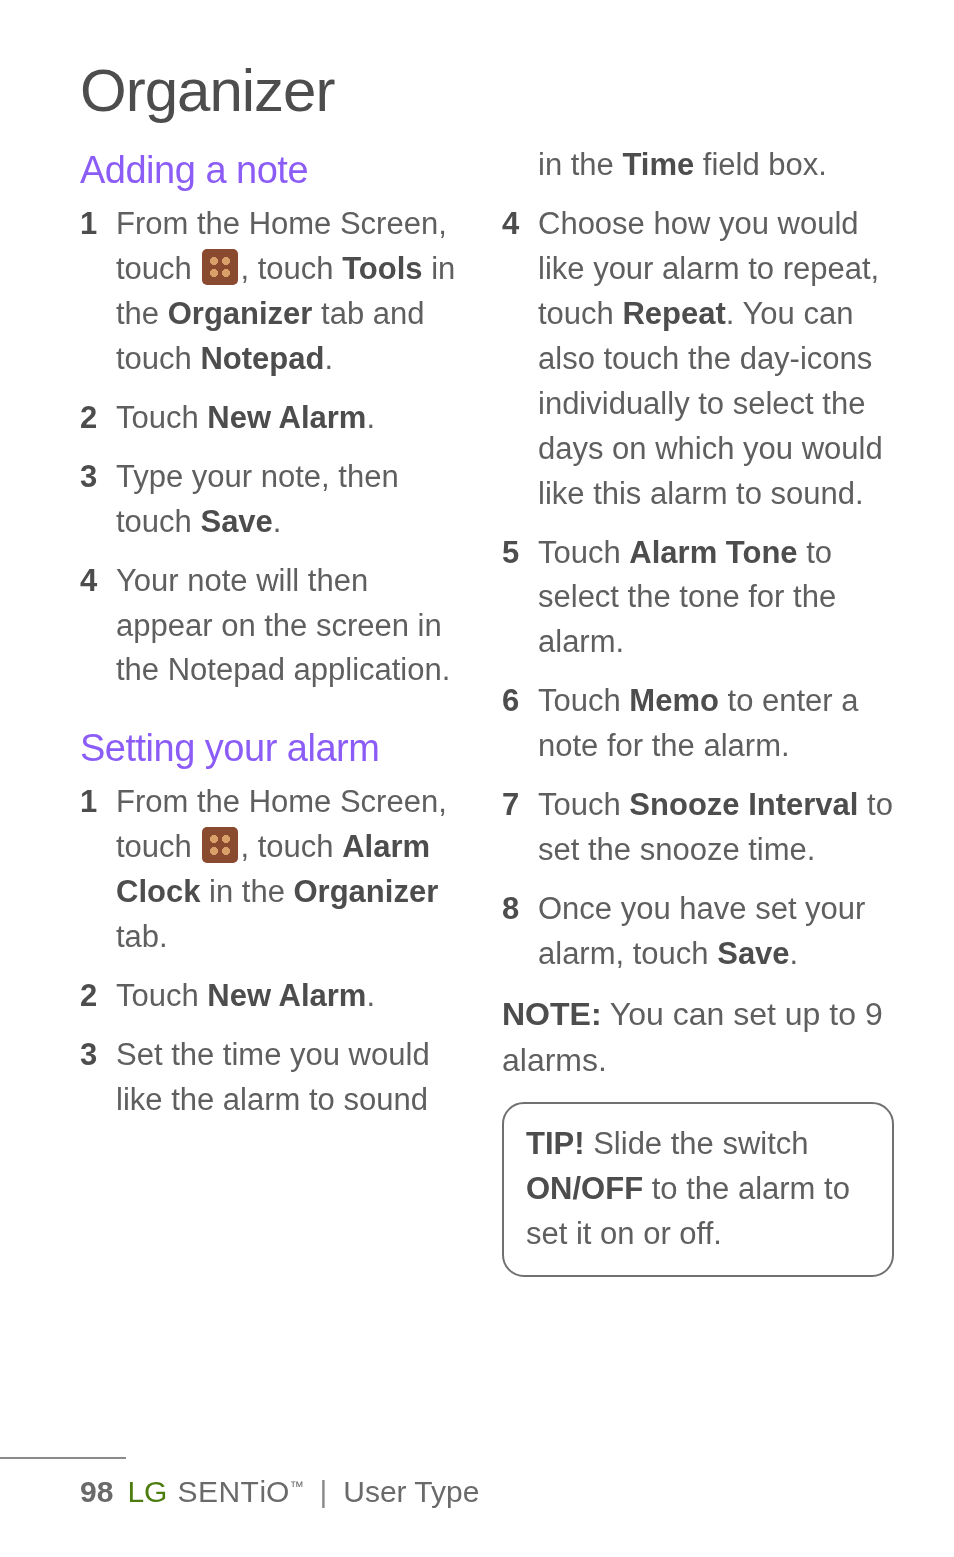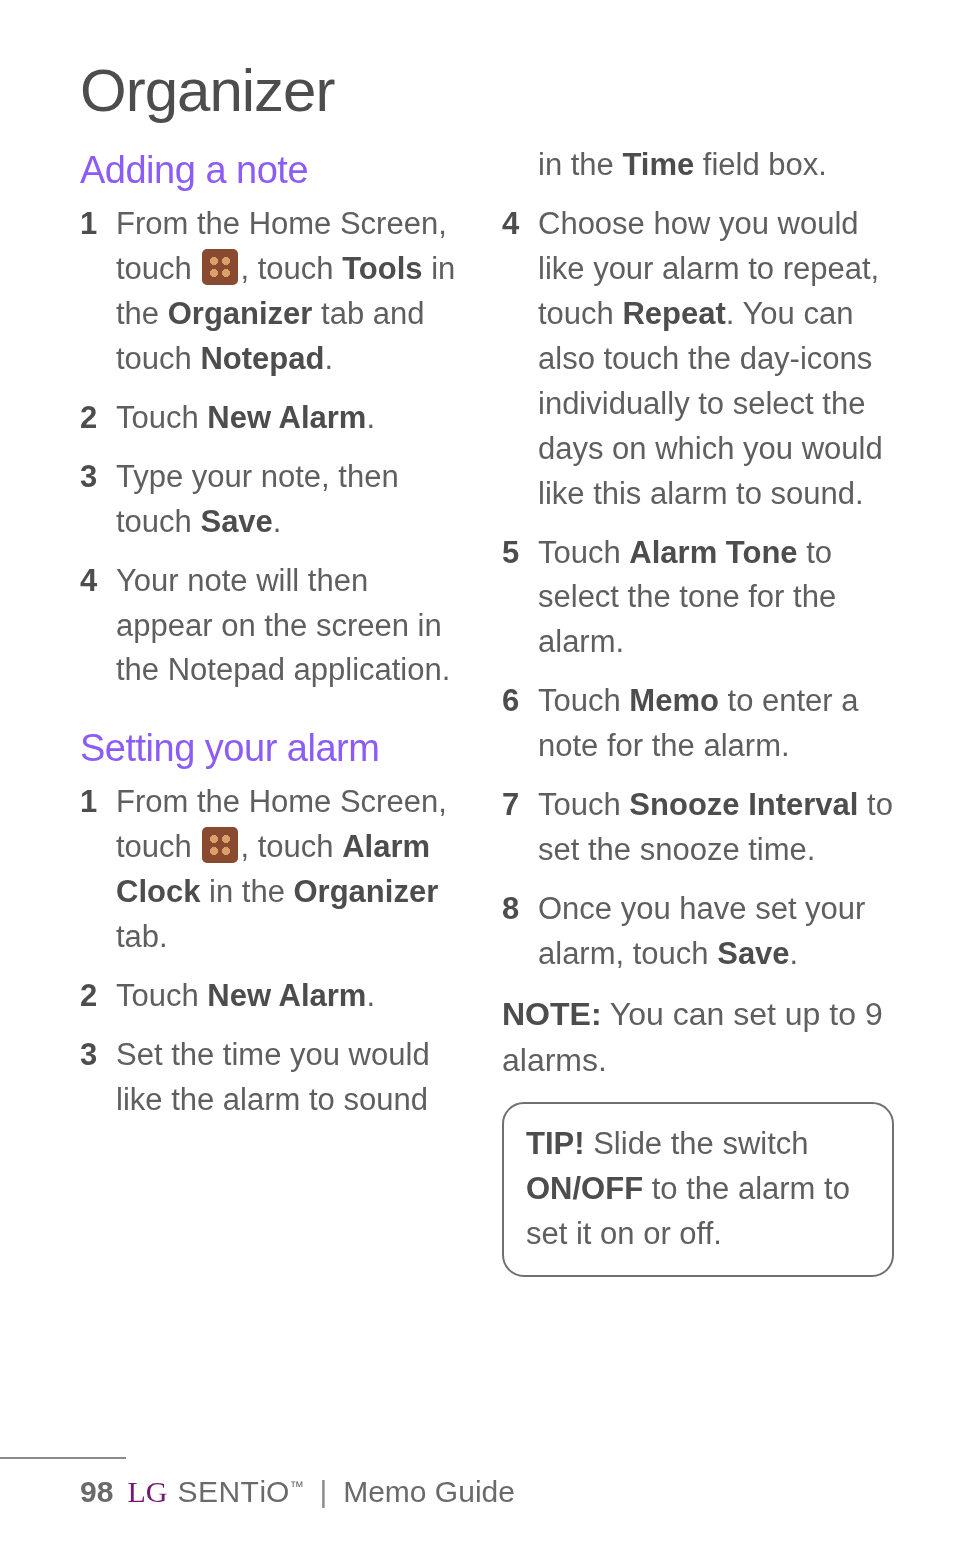--- a/index.html
+++ b/index.html
@@ -111,21 +111,21 @@
   }
   .footer .rule {
     position: absolute;
     top: -18px;
     left: -80px;
     width: 126px;
     height: 2px;
     background: #8a8a8a;
   }
   .footer .pagenum { font-weight: 700; margin-right: 4px; }
-  .footer .lg { font-weight: 400; letter-spacing: 0px; color:#701a75;font-family:Liberation Serif, serif; }
+  .footer .lg { font-weight: 400; letter-spacing: 0px; color:#4d7c0f; }
   .footer .brand { font-weight: 400; letter-spacing: 0.5px; }
   .footer .tm { font-size: 14px; vertical-align: super; }
   .footer .sep { margin: 0 6px; color:#8a8a8a; }
 </style>
 </head>
 <body>
 
 <h1 class="page-title">Organizer</h1>
 
 <div class="columns">
@@ -238,14 +238,14 @@
 
   </div>
 </div>
 
 <div class="footer">
   <div class="rule"></div>
   <span class="pagenum">98</span>
   <span class="lg">LG</span>
   <span><span class="brand">SENT</span><span>iO</span><span class="tm">™</span></span>
   <span class="sep">|</span>
-  <span>Memo Guide</span>
+  <span>User Type</span>
 </div>
 
 </body></html>

